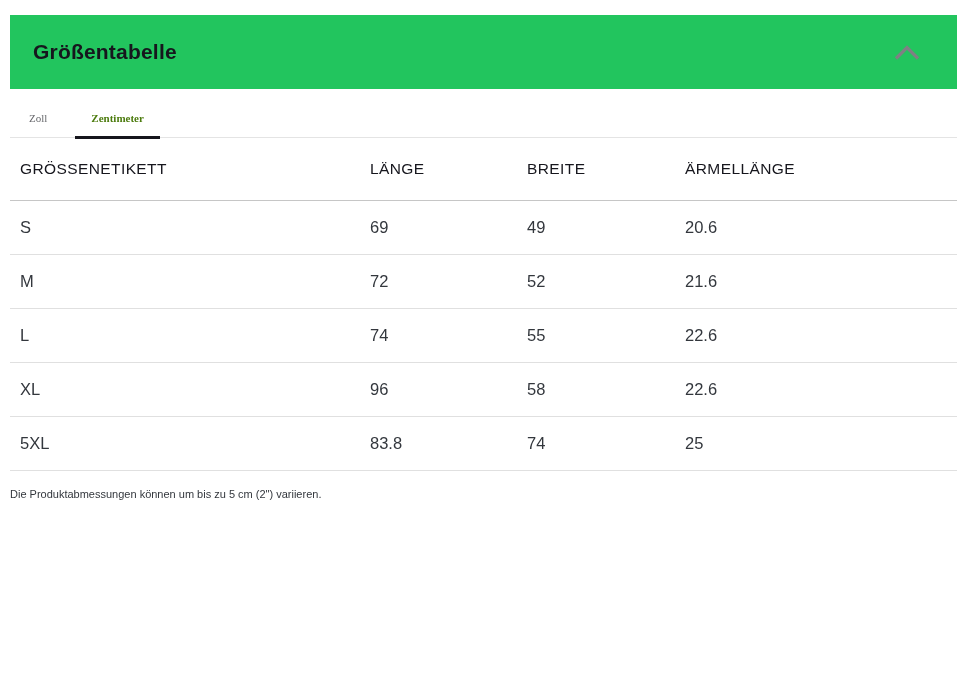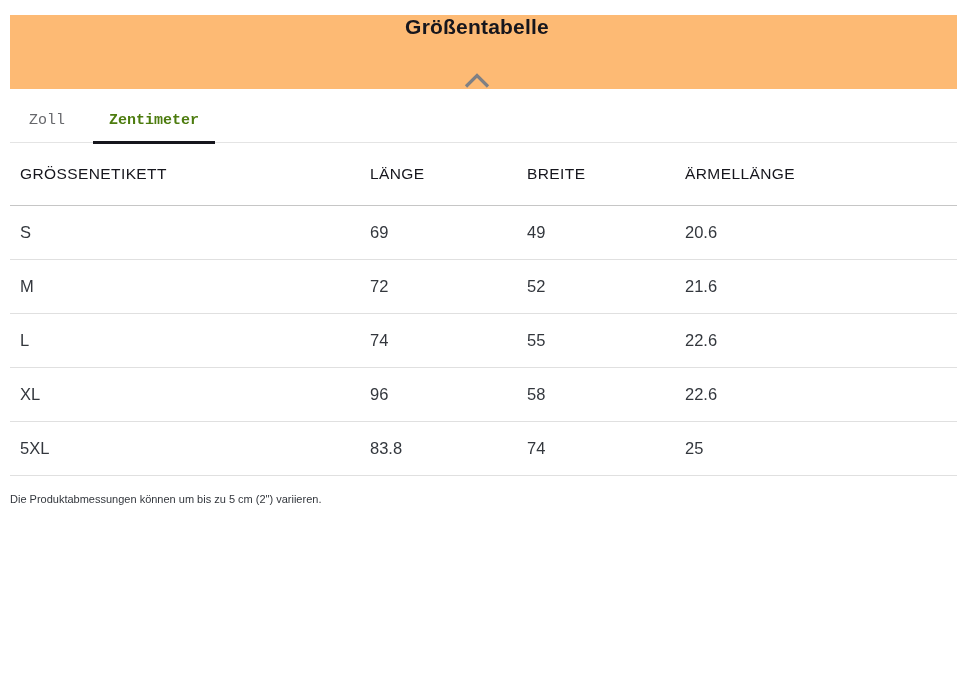--- a/index.html
+++ b/index.html
@@ -7,53 +7,52 @@
     width: 973px; height: 694px;
     background: #ffffff;
     font-family: "Liberation Sans", "DejaVu Sans", sans-serif;
     color: #33373d;
     overflow: hidden;
   }
   .wrapper { margin: 15px 16px 0 10px; }
 
   
   .panel-header {
-    background: #fdba74;
+    background: #22c55e;
     height: 74px;
     display: flex;
     align-items: center;
     justify-content: space-between;
     padding: 0 36px 0 23px;
     cursor: pointer;
-    flex-direction: column;
   }
   .panel-title {
     font-size: 21px;
     font-weight: 700;
     color: #16161d;
     letter-spacing: 0.2px;
   }
   .chevron { display: flex; align-items: center; }
 
   
   .tabs {
     display: flex;
     margin-top: 12px;
     border-bottom: 1px solid #e4e4e4;
   }
   .tab {
-    font-size: 15px;
+    font-size: 11px;
     color: #66676b;
     padding: 11px 16px 12px;
     border-bottom: 3px solid transparent;
     margin-bottom: -2px;
     cursor: pointer;
     background: none;
     border-top: none; border-left: none; border-right: none;
-    font-family: Liberation Mono, monospace;
+    font-family: Liberation Serif, serif;
   }
   .tab:first-child { margin-left: 3px; }
   .tab + .tab { margin-left: 12px; }
   .tab.active {
     color: #4d7c0f;
     font-weight: 700;
     border-bottom-color: #16161d;
   }
 
   

